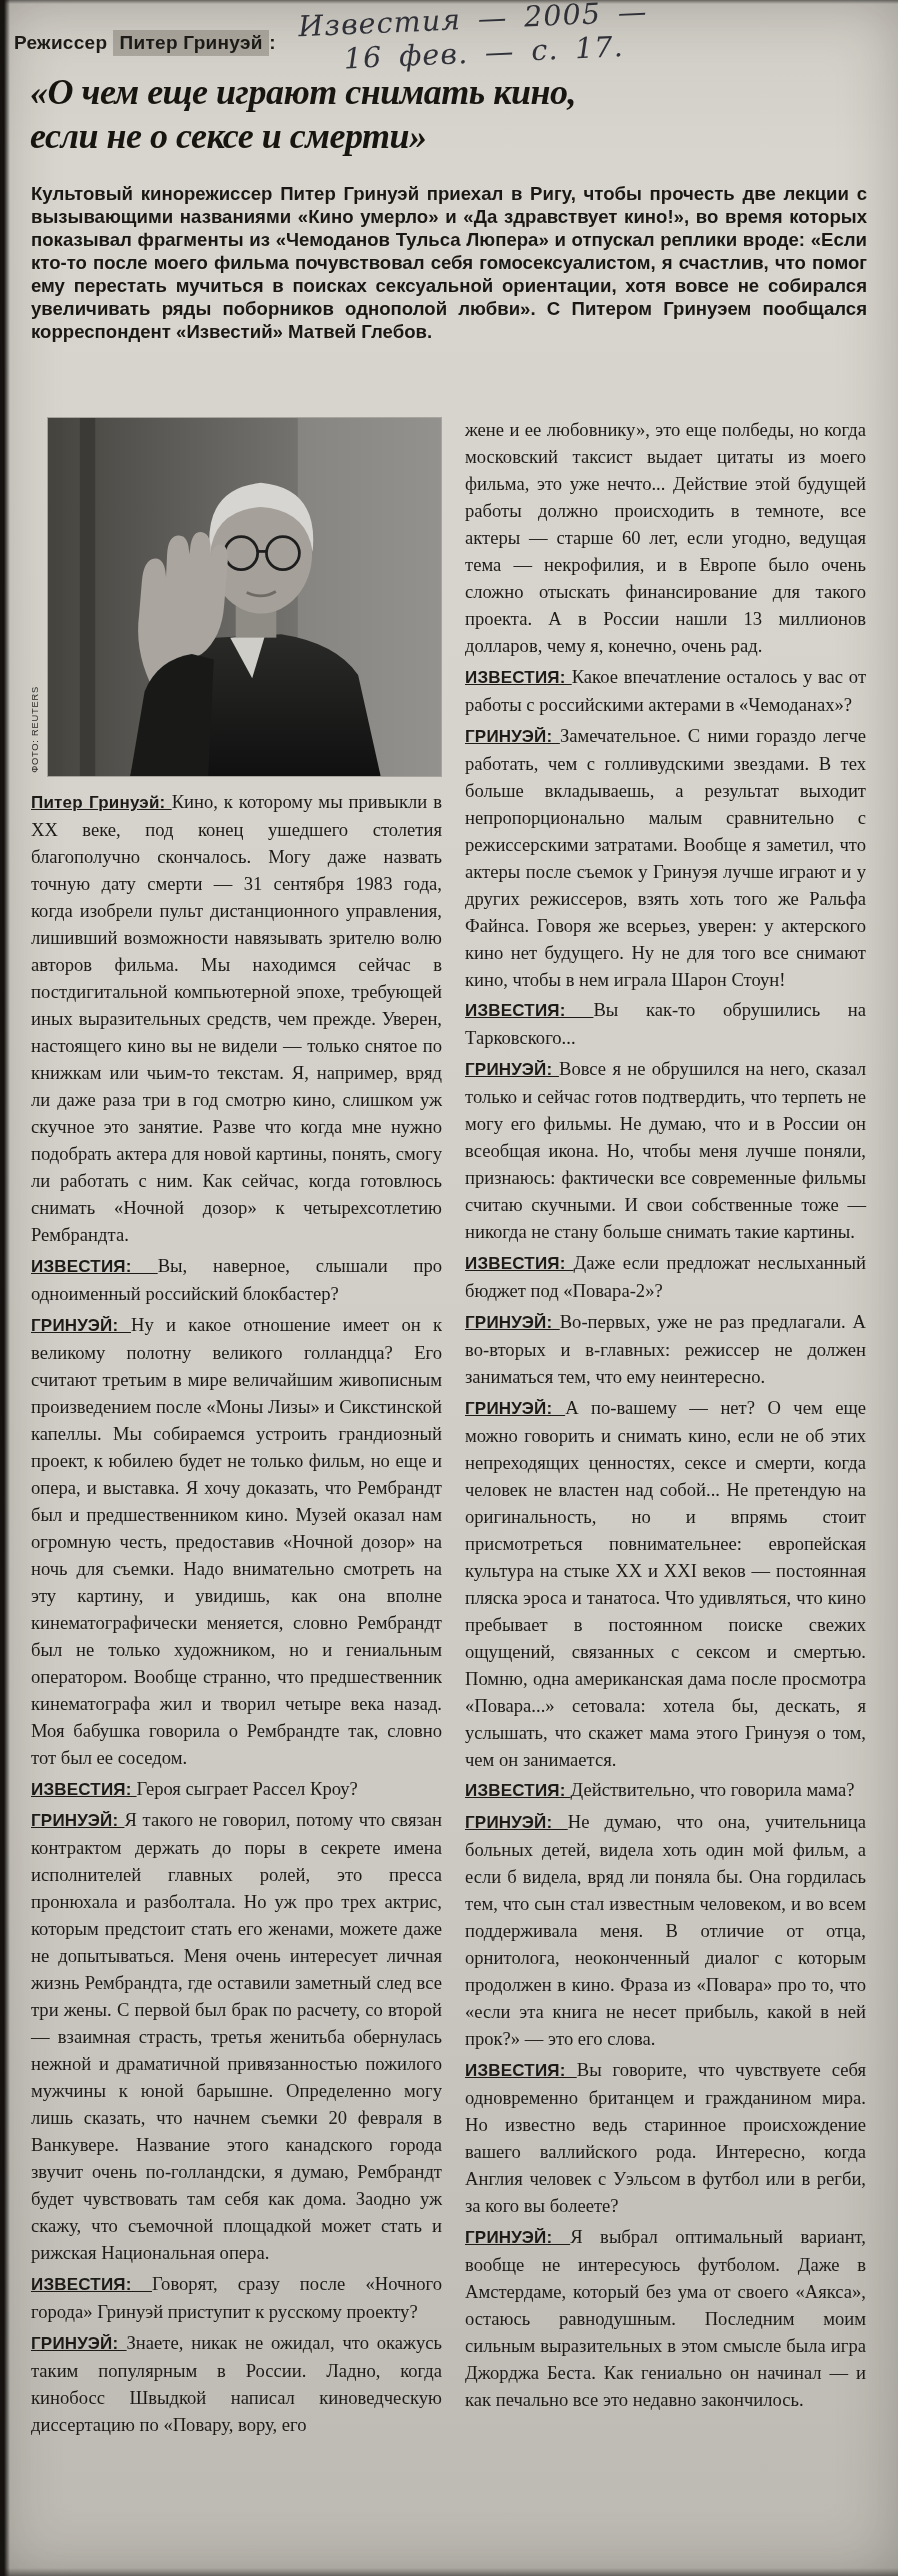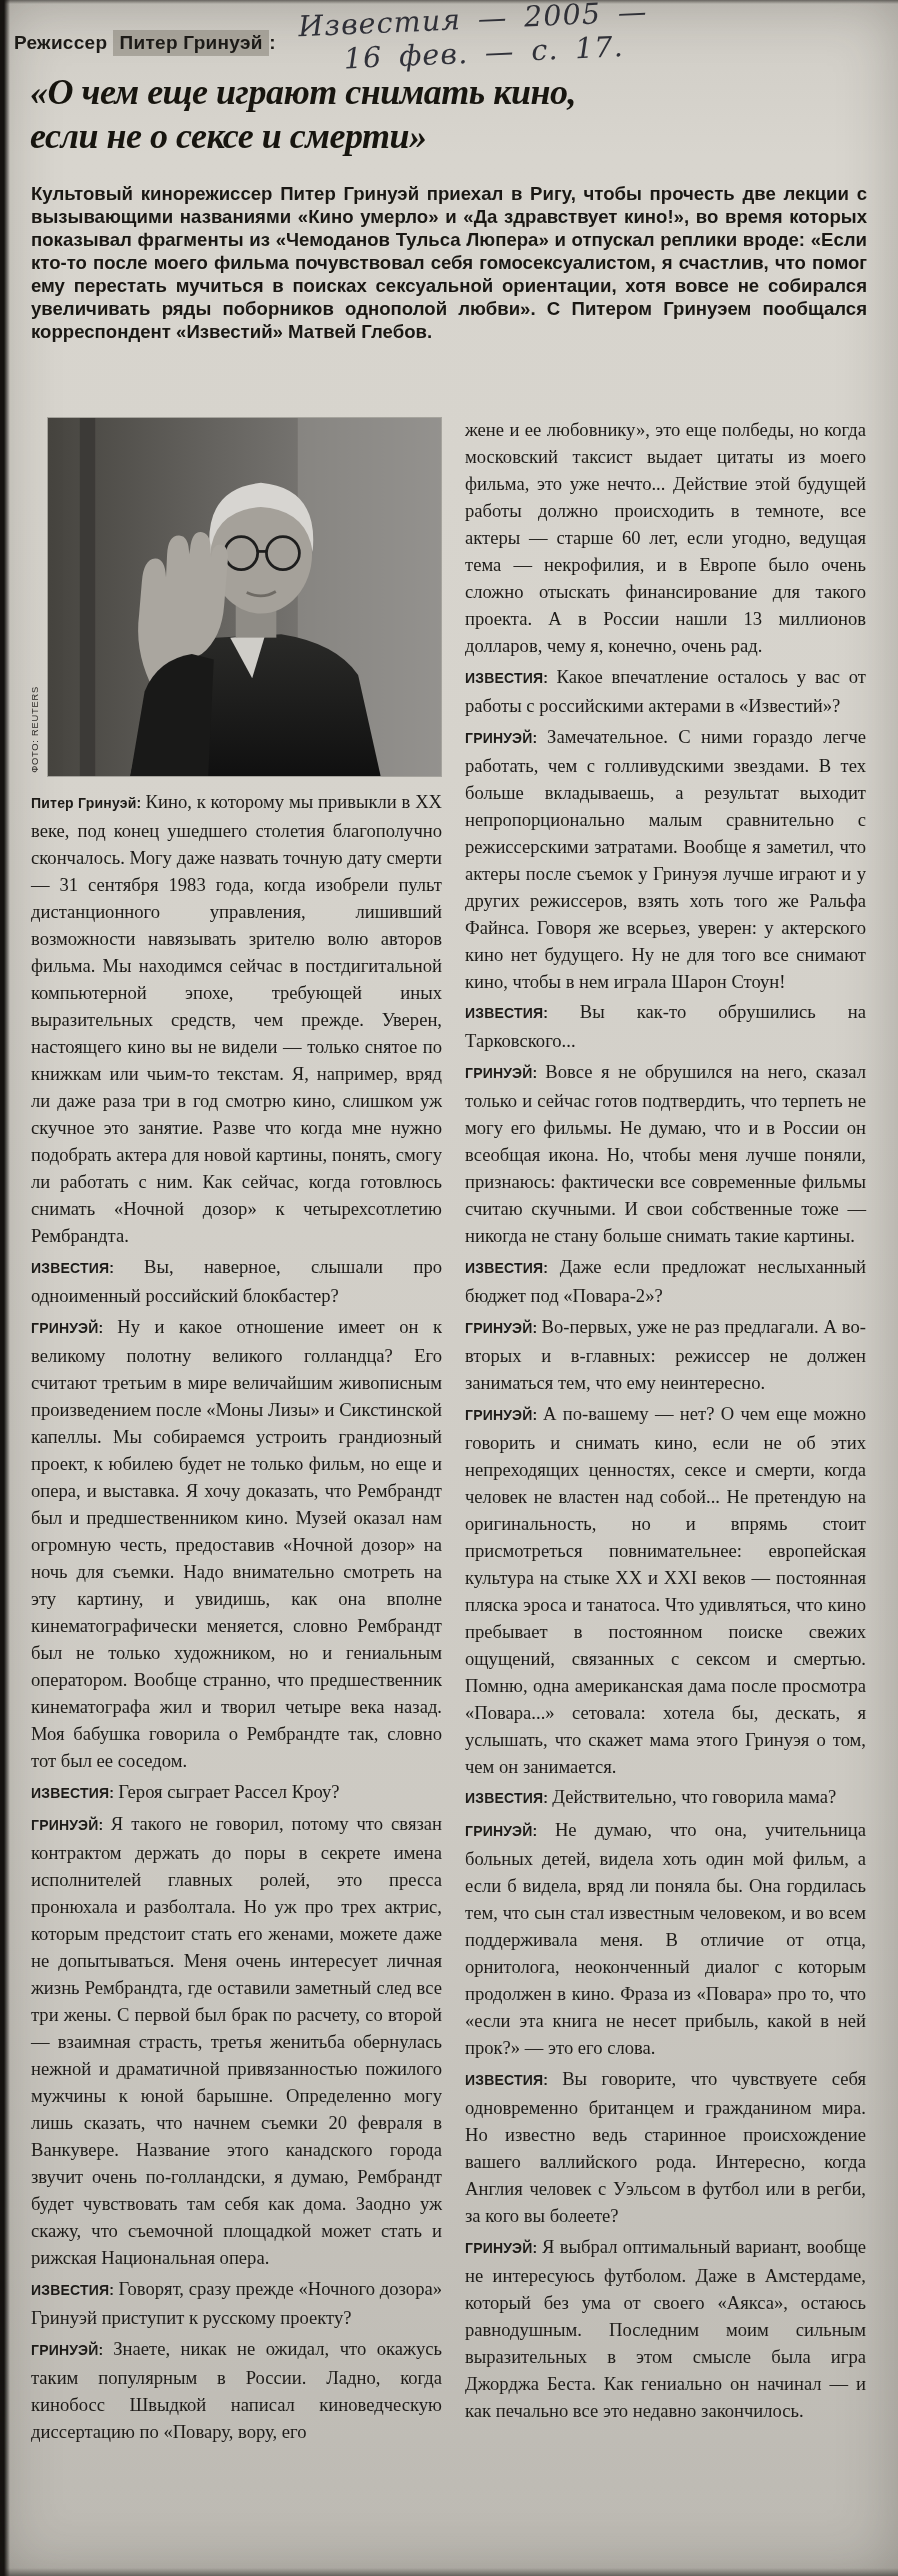--- a/index.html
+++ b/index.html
@@ -54,21 +54,21 @@
     font-weight:bold; font-size:18.6px; line-height:23px;
     text-align:justify; color:#191713;
   }
 
   .columns { position:absolute; left:31px; top:416px; width:836px; display:flex; gap:23px; }
   .col-left  { width:411px; }
   .col-right { width:401px; }
 
   .body-para { font-size:18.6px; line-height:27px; text-align:justify; margin:0 0 1.1px; }
   .qa { margin-top:3.8px; }
-  .speaker { font-family:"Liberation Sans", sans-serif; font-weight:bold; font-size:14px; letter-spacing:0.2px; }
+  .speaker { font-family:"Liberation Sans", sans-serif; font-weight:bold; font-size:17px; letter-spacing:0.2px;text-decoration:underline; }
 
   .photo {
     position:relative; margin:2.2px 0 12px 16.5px;
     width:393px; height:358px; background:#55534f;
     outline:0.5px solid rgba(20,18,15,.25);
   }
   .photo svg { display:block; width:100%; height:100%; }
   .credit {
     position:absolute; left:-17.5px; bottom:3.3px;
     writing-mode:vertical-rl; transform:rotate(180deg);
@@ -132,27 +132,27 @@
           <path d="M362 318 Q390 331 415 316" fill="none" stroke="#6e6a64" stroke-width="5"></path>
           <path d="M185 480 Q158 420 166 358 L171 298 Q174 258 195 256 Q213 255 215 290 L217 248 Q219 213 239 214 Q257 215 257 248 L259 238 Q262 205 281 208 Q298 211 296 246 L297 253 Q301 226 317 231 Q331 236 327 266 L321 340 Q317 400 280 430 Z" fill="#aaa69f"></path>
           <path d="M150 652 L176 498 Q200 440 262 430 L302 440 L292 652 Z" fill="#191918"></path>
         </svg>
       </figure>
     <p class="body-para qa"><span class="speaker">Питер Гринуэй: </span><span>Кино, к которому мы привыкли в XX веке, под конец ушедшего столетия благополучно скончалось. Могу даже назвать точную дату смерти — 31 сентября 1983 года, когда изобрели пульт дистанционного управления, лишивший возможности навязывать зрителю волю авторов фильма. Мы находимся сейчас в постдигитальной компьютерной эпохе, требующей иных выразительных средств, чем прежде. Уверен, настоящего кино вы не видели — только снятое по книжкам или чьим-то текстам. Я, например, вряд ли даже раза три в год смотрю кино, слишком уж скучное это занятие. Разве что когда мне нужно подобрать актера для новой картины, понять, смогу ли работать с ним. Как сейчас, когда готовлюсь снимать «Ночной дозор» к четырехсотлетию Рембрандта.</span></p>
         <p class="body-para qa"><span class="speaker">ИЗВЕСТИЯ: </span><span>Вы, наверное, слышали про одноименный российский блокбастер?</span></p>
         <p class="body-para qa"><span class="speaker">ГРИНУЭЙ: </span><span>Ну и какое отношение имеет он к великому полотну великого голландца? Его считают третьим в мире величайшим живописным произведением после «Моны Лизы» и Сикстинской капеллы. Мы собираемся устроить грандиозный проект, к юбилею будет не только фильм, но еще и опера, и выставка. Я хочу доказать, что Рембрандт был и предшественником кино. Музей оказал нам огромную честь, предоставив «Ночной дозор» на ночь для съемки. Надо внимательно смотреть на эту картину, и увидишь, как она вполне кинематографически меняется, словно Рембрандт был не только художником, но и гениальным оператором. Вообще странно, что предшественник кинематографа жил и творил четыре века назад. Моя бабушка говорила о Рембрандте так, словно тот был ее соседом.</span></p>
         <p class="body-para qa"><span class="speaker">ИЗВЕСТИЯ: </span><span>Героя сыграет Рассел Кроу?</span></p>
         <p class="body-para qa"><span class="speaker">ГРИНУЭЙ: </span><span>Я такого не говорил, потому что связан контрактом держать до поры в секрете имена исполнителей главных ролей, это пресса пронюхала и разболтала. Но уж про трех актрис, которым предстоит стать его женами, можете даже не допытываться. Меня очень интересует личная жизнь Рембрандта, где оставили заметный след все три жены. С первой был брак по расчету, со второй — взаимная страсть, третья женитьба обернулась нежной и драматичной привязанностью пожилого мужчины к юной барышне. Определенно могу лишь сказать, что начнем съемки 20 февраля в Ванкувере. Название этого канадского города звучит очень по-голландски, я думаю, Рембрандт будет чувствовать там себя как дома. Заодно уж скажу, что съемочной площадкой может стать и рижская Национальная опера.</span></p>
-        <p class="body-para qa"><span class="speaker">ИЗВЕСТИЯ: </span><span>Говорят, сразу прежде «Ночного дозора» Гринуэй приступит к русскому проекту?</span></p>
+        <p class="body-para qa"><span class="speaker">ИЗВЕСТИЯ: </span><span>Говорят, сразу после «Ночного города» Гринуэй приступит к русскому проекту?</span></p>
         <p class="body-para qa"><span class="speaker">ГРИНУЭЙ: </span><span>Знаете, никак не ожидал, что окажусь таким популярным в России. Ладно, когда кинобосс Швыдкой написал киноведческую диссертацию по «Повару, вору, его</span></p>
       </div>
 
     <div class="col-right">
         <p class="body-para cont"><span>жене и ее любовнику», это еще полбеды, но когда московский таксист выдает цитаты из моего фильма, это уже нечто... Действие этой будущей работы должно происходить в темноте, все актеры — старше 60 лет, если угодно, ведущая тема — некрофилия, и в Европе было очень сложно отыскать финансирование для такого проекта. А в России нашли 13 миллионов долларов, чему я, конечно, очень рад.</span></p>
-        <p class="body-para qa"><span class="speaker">ИЗВЕСТИЯ: </span><span>Какое впечатление осталось у вас от работы с российскими актерами в «Известий»?</span></p>
+        <p class="body-para qa"><span class="speaker">ИЗВЕСТИЯ: </span><span>Какое впечатление осталось у вас от работы с российскими актерами в «Чемоданах»?</span></p>
         <p class="body-para qa"><span class="speaker">ГРИНУЭЙ: </span><span>Замечательное. С ними гораздо легче работать, чем с голливудскими звездами. В тех больше вкладываешь, а результат выходит непропорционально малым сравнительно с режиссерскими затратами. Вообще я заметил, что актеры после съемок у Гринуэя лучше играют и у других режиссеров, взять хоть того же Ральфа Файнса. Говоря же всерьез, уверен: у актерского кино нет будущего. Ну не для того все снимают кино, чтобы в нем играла Шарон Стоун!</span></p>
         <p class="body-para qa"><span class="speaker">ИЗВЕСТИЯ: </span><span>Вы как-то обрушились на Тарковского...</span></p>
         <p class="body-para qa"><span class="speaker">ГРИНУЭЙ: </span><span>Вовсе я не обрушился на него, сказал только и сейчас готов подтвердить, что терпеть не могу его фильмы. Не думаю, что и в России он всеобщая икона. Но, чтобы меня лучше поняли, признаюсь: фактически все современные фильмы считаю скучными. И свои собственные тоже — никогда не стану больше снимать такие картины.</span></p>
         <p class="body-para qa"><span class="speaker">ИЗВЕСТИЯ: </span><span>Даже если предложат неслыханный бюджет под «Повара-2»?</span></p>
         <p class="body-para qa"><span class="speaker">ГРИНУЭЙ: </span><span>Во-первых, уже не раз предлагали. А во-вторых и в-главных: режиссер не должен заниматься тем, что ему неинтересно.</span></p>
         <p class="body-para qa"><span class="speaker">ГРИНУЭЙ: </span><span>А по-вашему — нет? О чем еще можно говорить и снимать кино, если не об этих непреходящих ценностях, сексе и смерти, когда человек не властен над собой... Не претендую на оригинальность, но и впрямь стоит присмотреться повнимательнее: европейская культура на стыке XX и XXI веков — постоянная пляска эроса и танатоса. Что удивляться, что кино пребывает в постоянном поиске свежих ощущений, связанных с сексом и смертью. Помню, одна американская дама после просмотра «Повара...» сетовала: хотела бы, дескать, я услышать, что скажет мама этого Гринуэя о том, чем он занимается.</span></p>
         <p class="body-para qa"><span class="speaker">ИЗВЕСТИЯ: </span><span>Действительно, что говорила мама?</span></p>
         <p class="body-para qa"><span class="speaker">ГРИНУЭЙ: </span><span>Не думаю, что она, учительница больных детей, видела хоть один мой фильм, а если б видела, вряд ли поняла бы. Она гордилась тем, что сын стал известным человеком, и во всем поддерживала меня. В отличие от отца, орнитолога, неоконченный диалог с которым продолжен в кино. Фраза из «Повара» про то, что «если эта книга не несет прибыль, какой в ней прок?» — это его слова.</span></p>
         <p class="body-para qa"><span class="speaker">ИЗВЕСТИЯ: </span><span>Вы говорите, что чувствуете себя одновременно британцем и гражданином мира. Но известно ведь старинное происхождение вашего валлийского рода. Интересно, когда Англия человек с Уэльсом в футбол или в регби, за кого вы болеете?</span></p>
         <p class="body-para qa"><span class="speaker">ГРИНУЭЙ: </span><span>Я выбрал оптимальный вариант, вообще не интересуюсь футболом. Даже в Амстердаме, который без ума от своего «Аякса», остаюсь равнодушным. Последним моим сильным выразительных в этом смысле была игра Джорджа Беста. Как гениально он начинал — и как печально все это недавно закончилось.</span></p>

